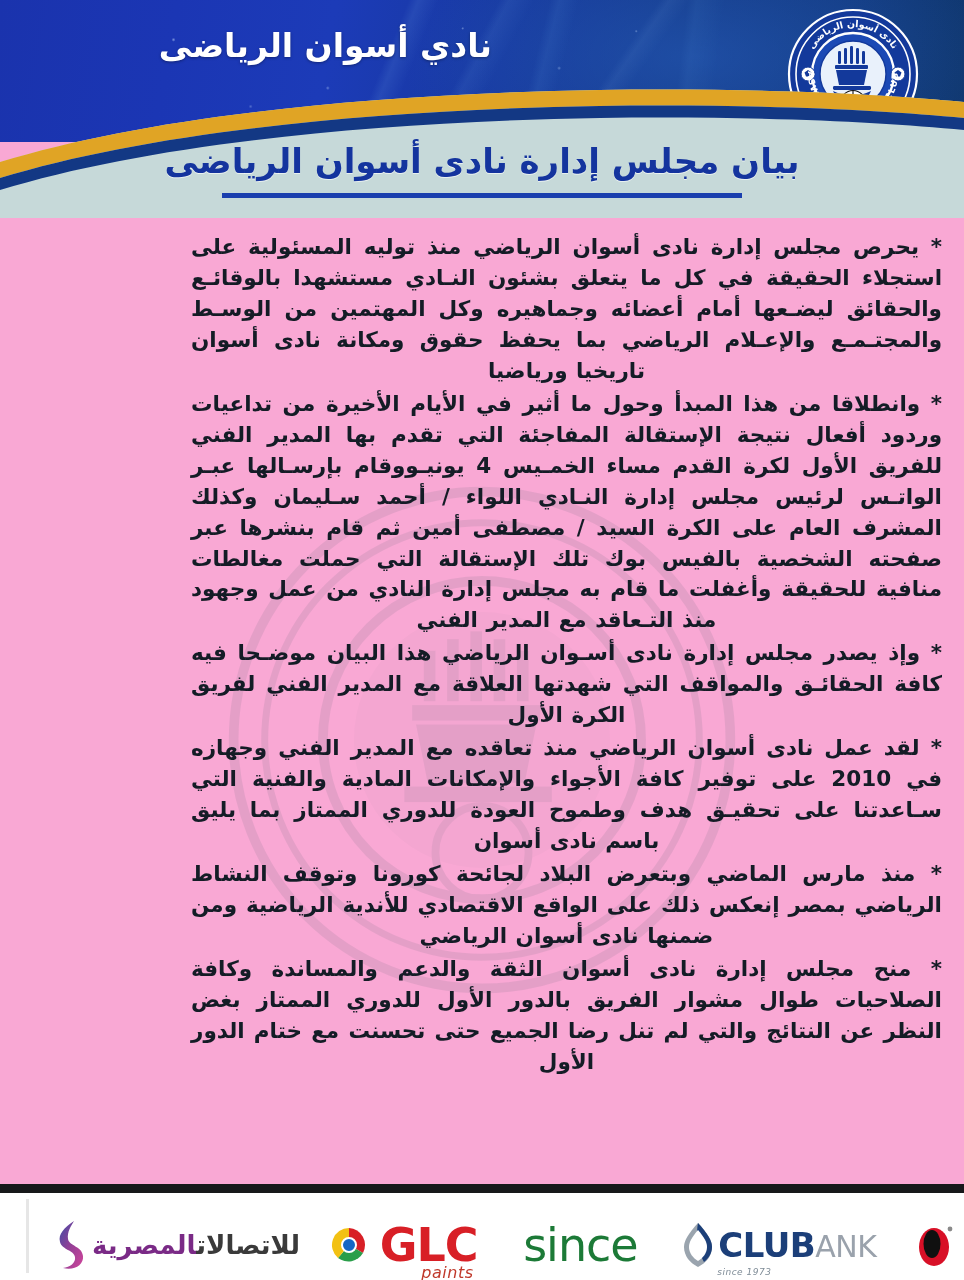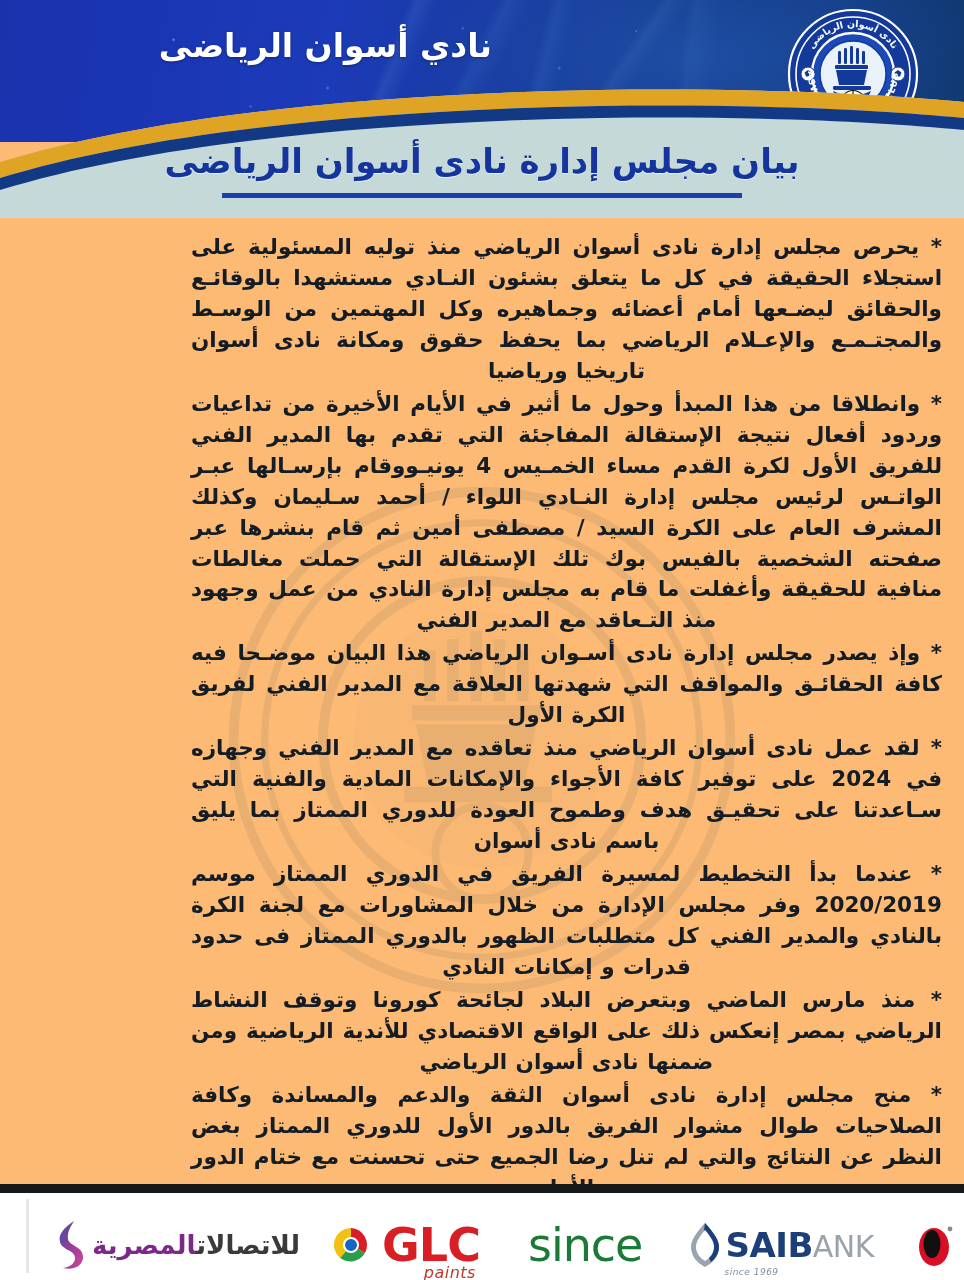--- a/index.html
+++ b/index.html
@@ -11,21 +11,21 @@
     overflow: hidden;
     background: #ffffff;
     font-family: "DejaVu Sans", "Liberation Sans", sans-serif;
   }
 
   #poster {
     position: relative;
     width: 964px;
     height: 1280px;
     overflow: hidden;
-    background: #fdba74;
+    background: #f9a8d4;
   }
 
   
   .header {
     position: absolute;
     top: 0; left: 0;
     width: 964px;
     height: 142px;
     overflow: hidden;
     background:
@@ -327,22 +327,21 @@
         <rect x="47" y="79" width="38" height="4"></rect>
       </g>
       <circle cx="67" cy="96" r="12" fill="none" stroke="#3b5560" stroke-width="2"></circle>
     </svg>
   </div>
 
   <div class="body">
     <p class="para">* يحرص مجلس إدارة نادى أسوان الرياضي منذ توليه المسئولية على استجلاء الحقيقة في كل ما يتعلق بشئون النـادي مستشهدا بالوقائـع والحقائق ليضـعها أمام أعضائه وجماهيره وكل المهتمين من الوسـط والمجتـمـع والإعـلام الرياضي بما يحفظ حقوق ومكانة نادى أسوان تاريخيا ورياضيا</p>
     <p class="para">* وانطلاقا من هذا المبدأ وحول ما أثير في الأيام الأخيرة من تداعيات وردود أفعال نتيجة الإستقالة المفاجئة التي تقدم بها المدير الفني للفريق الأول لكرة القدم مساء الخمـيس 4 يونيـووقام بإرسـالها عبـر الواتـس لرئيس مجلس إدارة النـادي اللواء / أحمد سـليمان وكذلك المشرف العام على الكرة السيد / مصطفى أمين ثم قام بنشرها عبر صفحته الشخصية بالفيس بوك تلك الإستقالة  التي حملت مغالطات منافية للحقيقة وأغفلت ما قام به مجلس إدارة النادي من عمل وجهود منذ التـعاقد مع المدير الفني</p>
     <p class="para">* وإذ يصدر مجلس إدارة نادى أسـوان الرياضي هذا البيان موضـحا فيه كافة الحقائـق والمواقف التي شهدتها العلاقة مع المدير الفني لفريق الكرة الأول</p>
-    <p class="para">* لقد عمل نادى أسوان الرياضي منذ تعاقده مع المدير الفني وجهازه  في 2024 على توفير كافة الأجواء والإمكانات المادية والفنية التي سـاعدتنا على تحقيـق هدف وطموح العودة للدوري الممتاز بما يليق باسم نادى أسوان</p>
-    <p class="para">* عندما بدأ التخطيط لمسيرة الفريق في الدوري  الممتاز موسم 2020/2019 وفر مجلس الإدارة من خلال المشاورات مع لجنة الكرة بالنادي والمدير الفني كل متطلبات الظهور بالدوري الممتاز فى حدود قدرات  و إمكانات النادي</p>
+    <p class="para">* لقد عمل نادى أسوان الرياضي منذ تعاقده مع المدير الفني وجهازه  في 2010 على توفير كافة الأجواء والإمكانات المادية والفنية التي سـاعدتنا على تحقيـق هدف وطموح العودة للدوري الممتاز بما يليق باسم نادى أسوان</p>
     <p class="para">* منذ مارس الماضي  وبتعرض البلاد لجائحة كورونا وتوقف النشاط الرياضي بمصر إنعكس ذلك على الواقع الاقتصادي للأندية الرياضية ومن ضمنها نادى أسوان الرياضي</p>
     <p class="para">* منح مجلس إدارة نادى أسوان الثقة والدعم والمساندة وكافة الصلاحيات طوال مشوار الفريق بالدور الأول للدوري الممتاز بغض النظر عن النتائج والتي لم تنل رضا الجميع حتى تحسنت مع ختام الدور الأول</p>
   </div>
 
   <div class="footer-rule"></div>
 
   <div class="footer">
 
     <div class="sponsor sp-te">
       <svg class="te-flame" viewBox="0 0 32 52" aria-hidden="true">
@@ -375,23 +374,23 @@
 
     <div class="sponsor sp-oppo">since</div>
 
     <div class="sponsor sp-saib">
       <svg class="saib-mark" viewBox="0 0 30 46" aria-hidden="true">
         <path d="M15,1 C24,11 29,18 29,25 C29,34 23,41 15,45 C7,41 1,34 1,25 C1,18 6,11 15,1 Z" fill="#9aa4ae"></path>
         <path d="M15,1 C24,11 29,18 29,25 C29,31 26,36 21,40 C17,33 14,25 14,17 C14,11 14,6 15,1 Z" fill="#1c3f79"></path>
         <path d="M15,8 C21,15 24,20 24,25 C24,31 20,36 15,39 C10,36 6,31 6,25 C6,20 9,15 15,8 Z" fill="#ffffff"></path>
       </svg>
       <div class="saib-word">
-        <span class="b1">SAIB</span><span class="b2">ANK</span>
+        <span class="b1">CLUB</span><span class="b2">ANK</span>
       </div>
-      <div class="saib-since">since 1969</div>
+      <div class="saib-since">since 1973</div>
     </div>
 
     <div class="sponsor sp-uhl">
       <svg class="uhl-mark" viewBox="0 0 36 44" aria-hidden="true">
         <ellipse cx="16" cy="24" rx="15" ry="19" fill="#d81027"></ellipse>
         <ellipse cx="14" cy="21" rx="8.5" ry="14" fill="#101010"></ellipse>
         <circle cx="32" cy="6" r="2.4" fill="#8a8a8a"></circle>
       </svg>
     </div>
 

